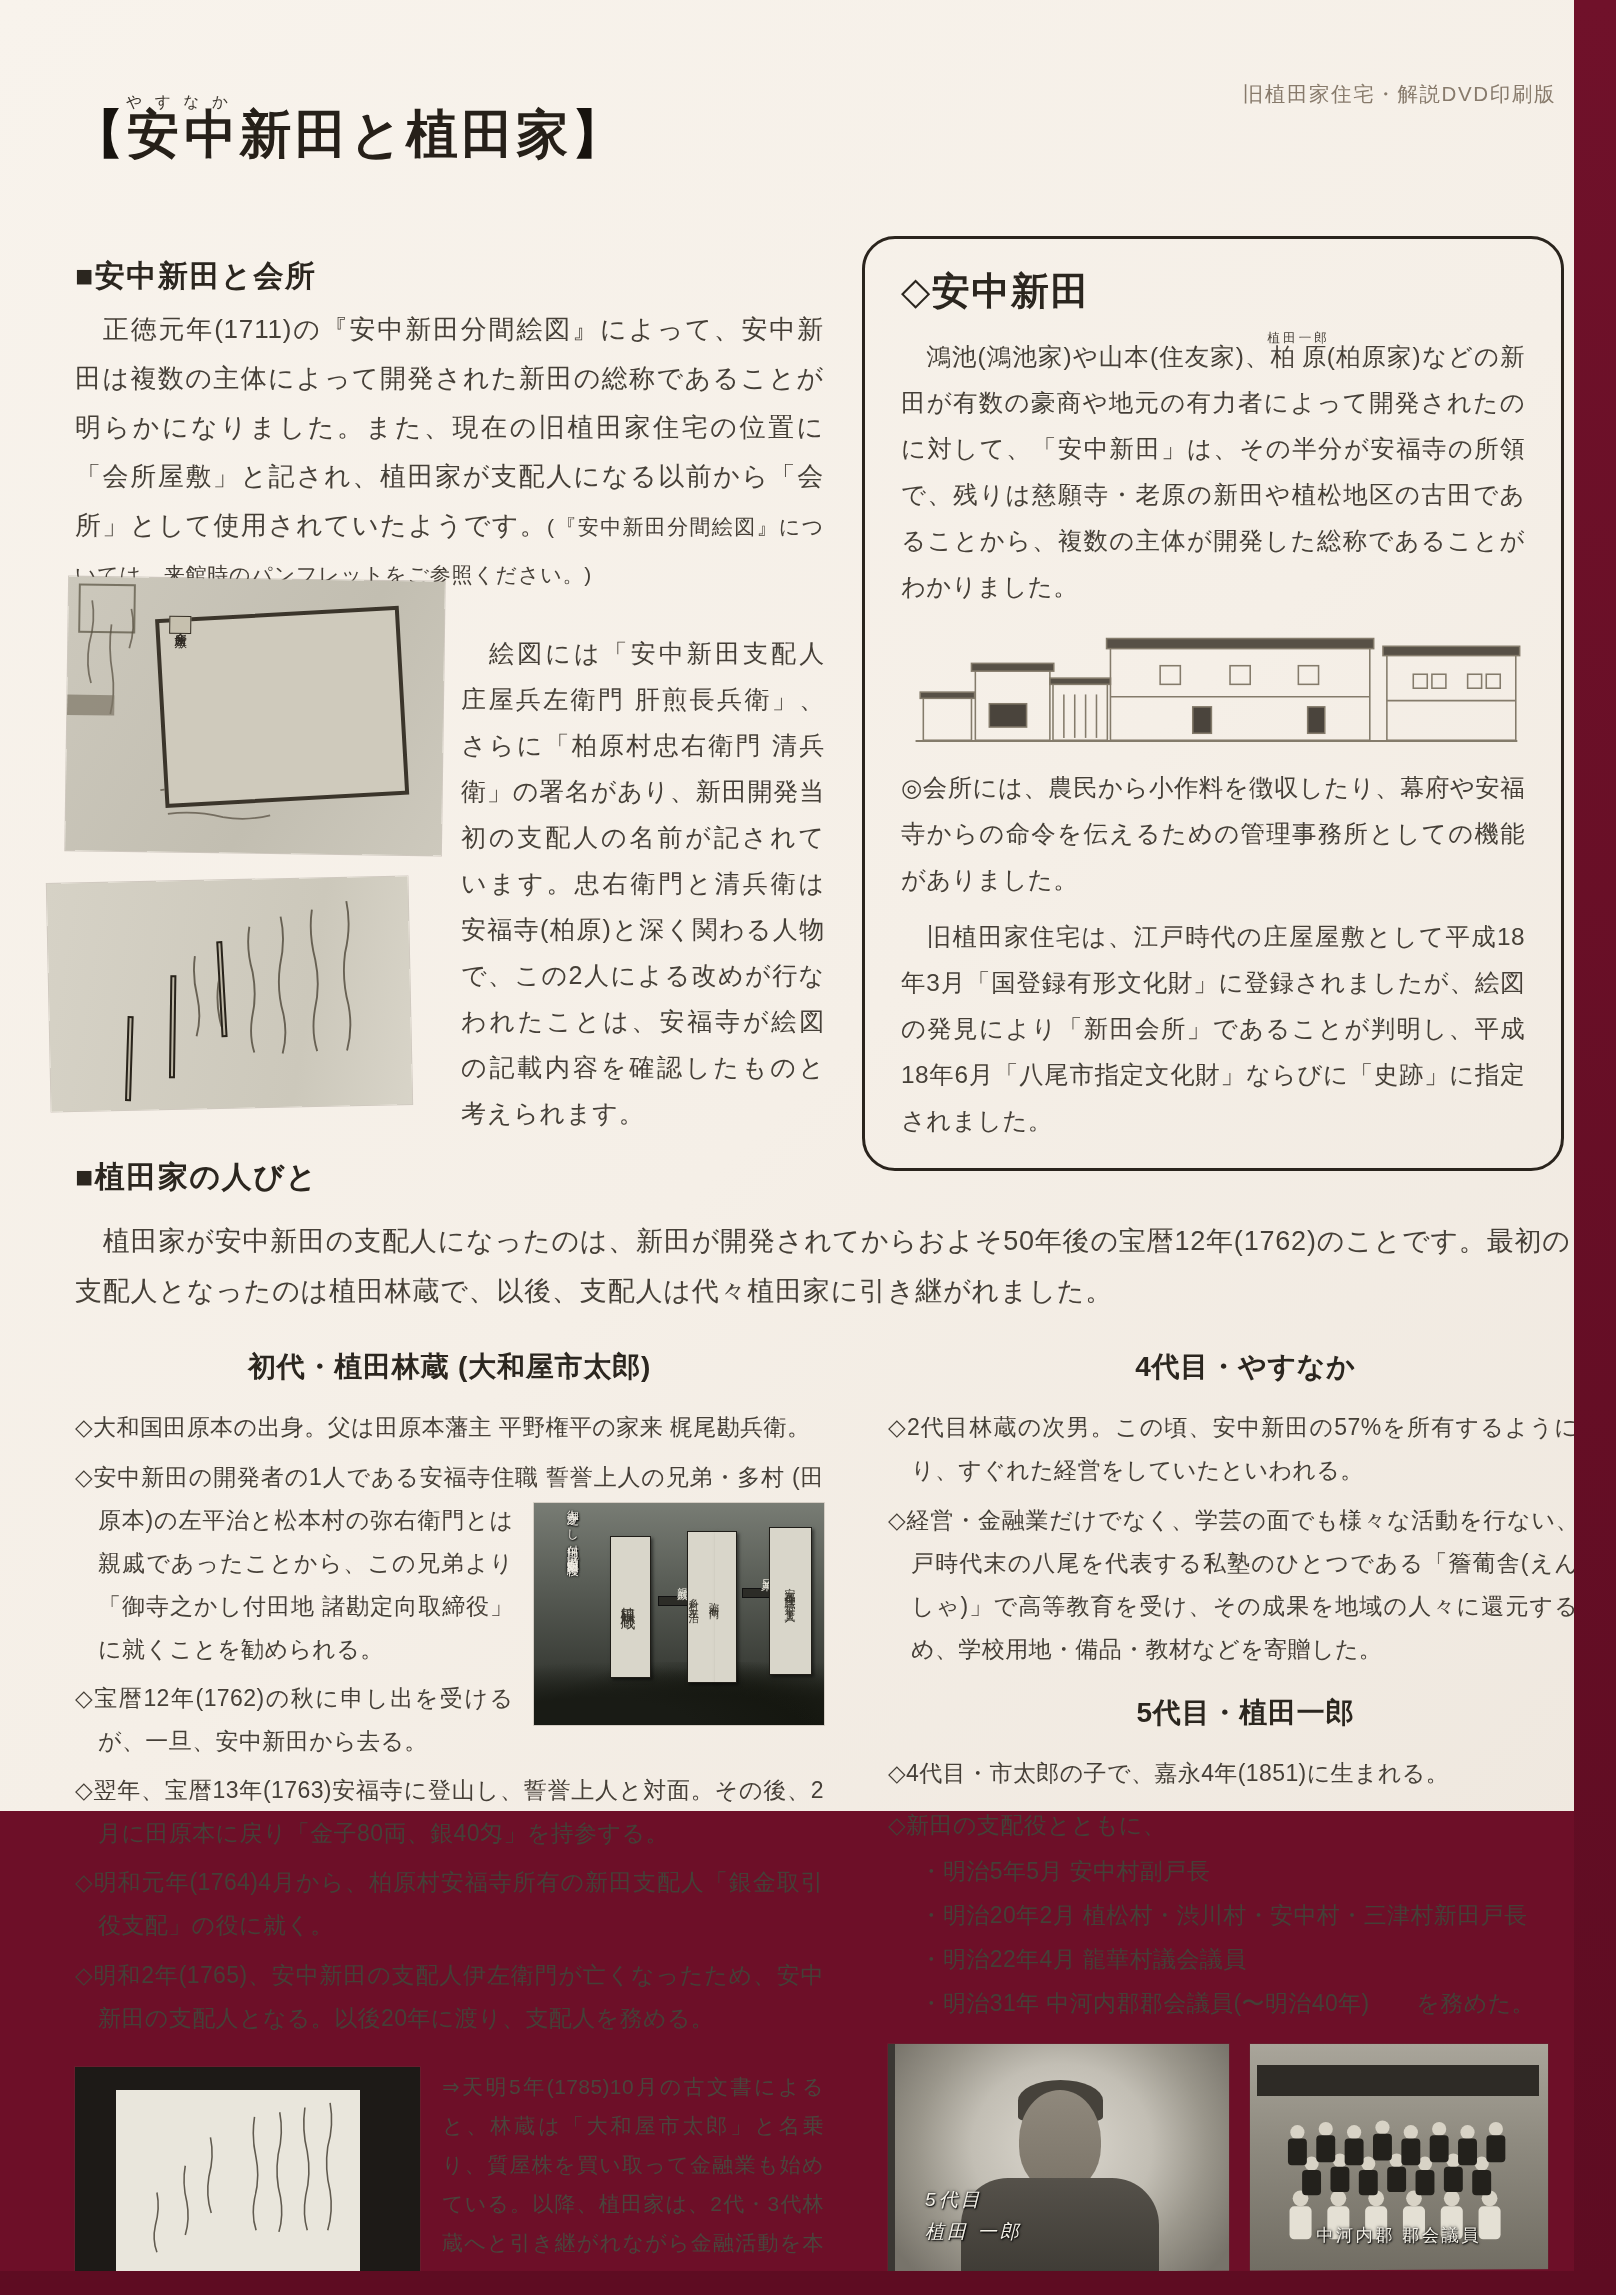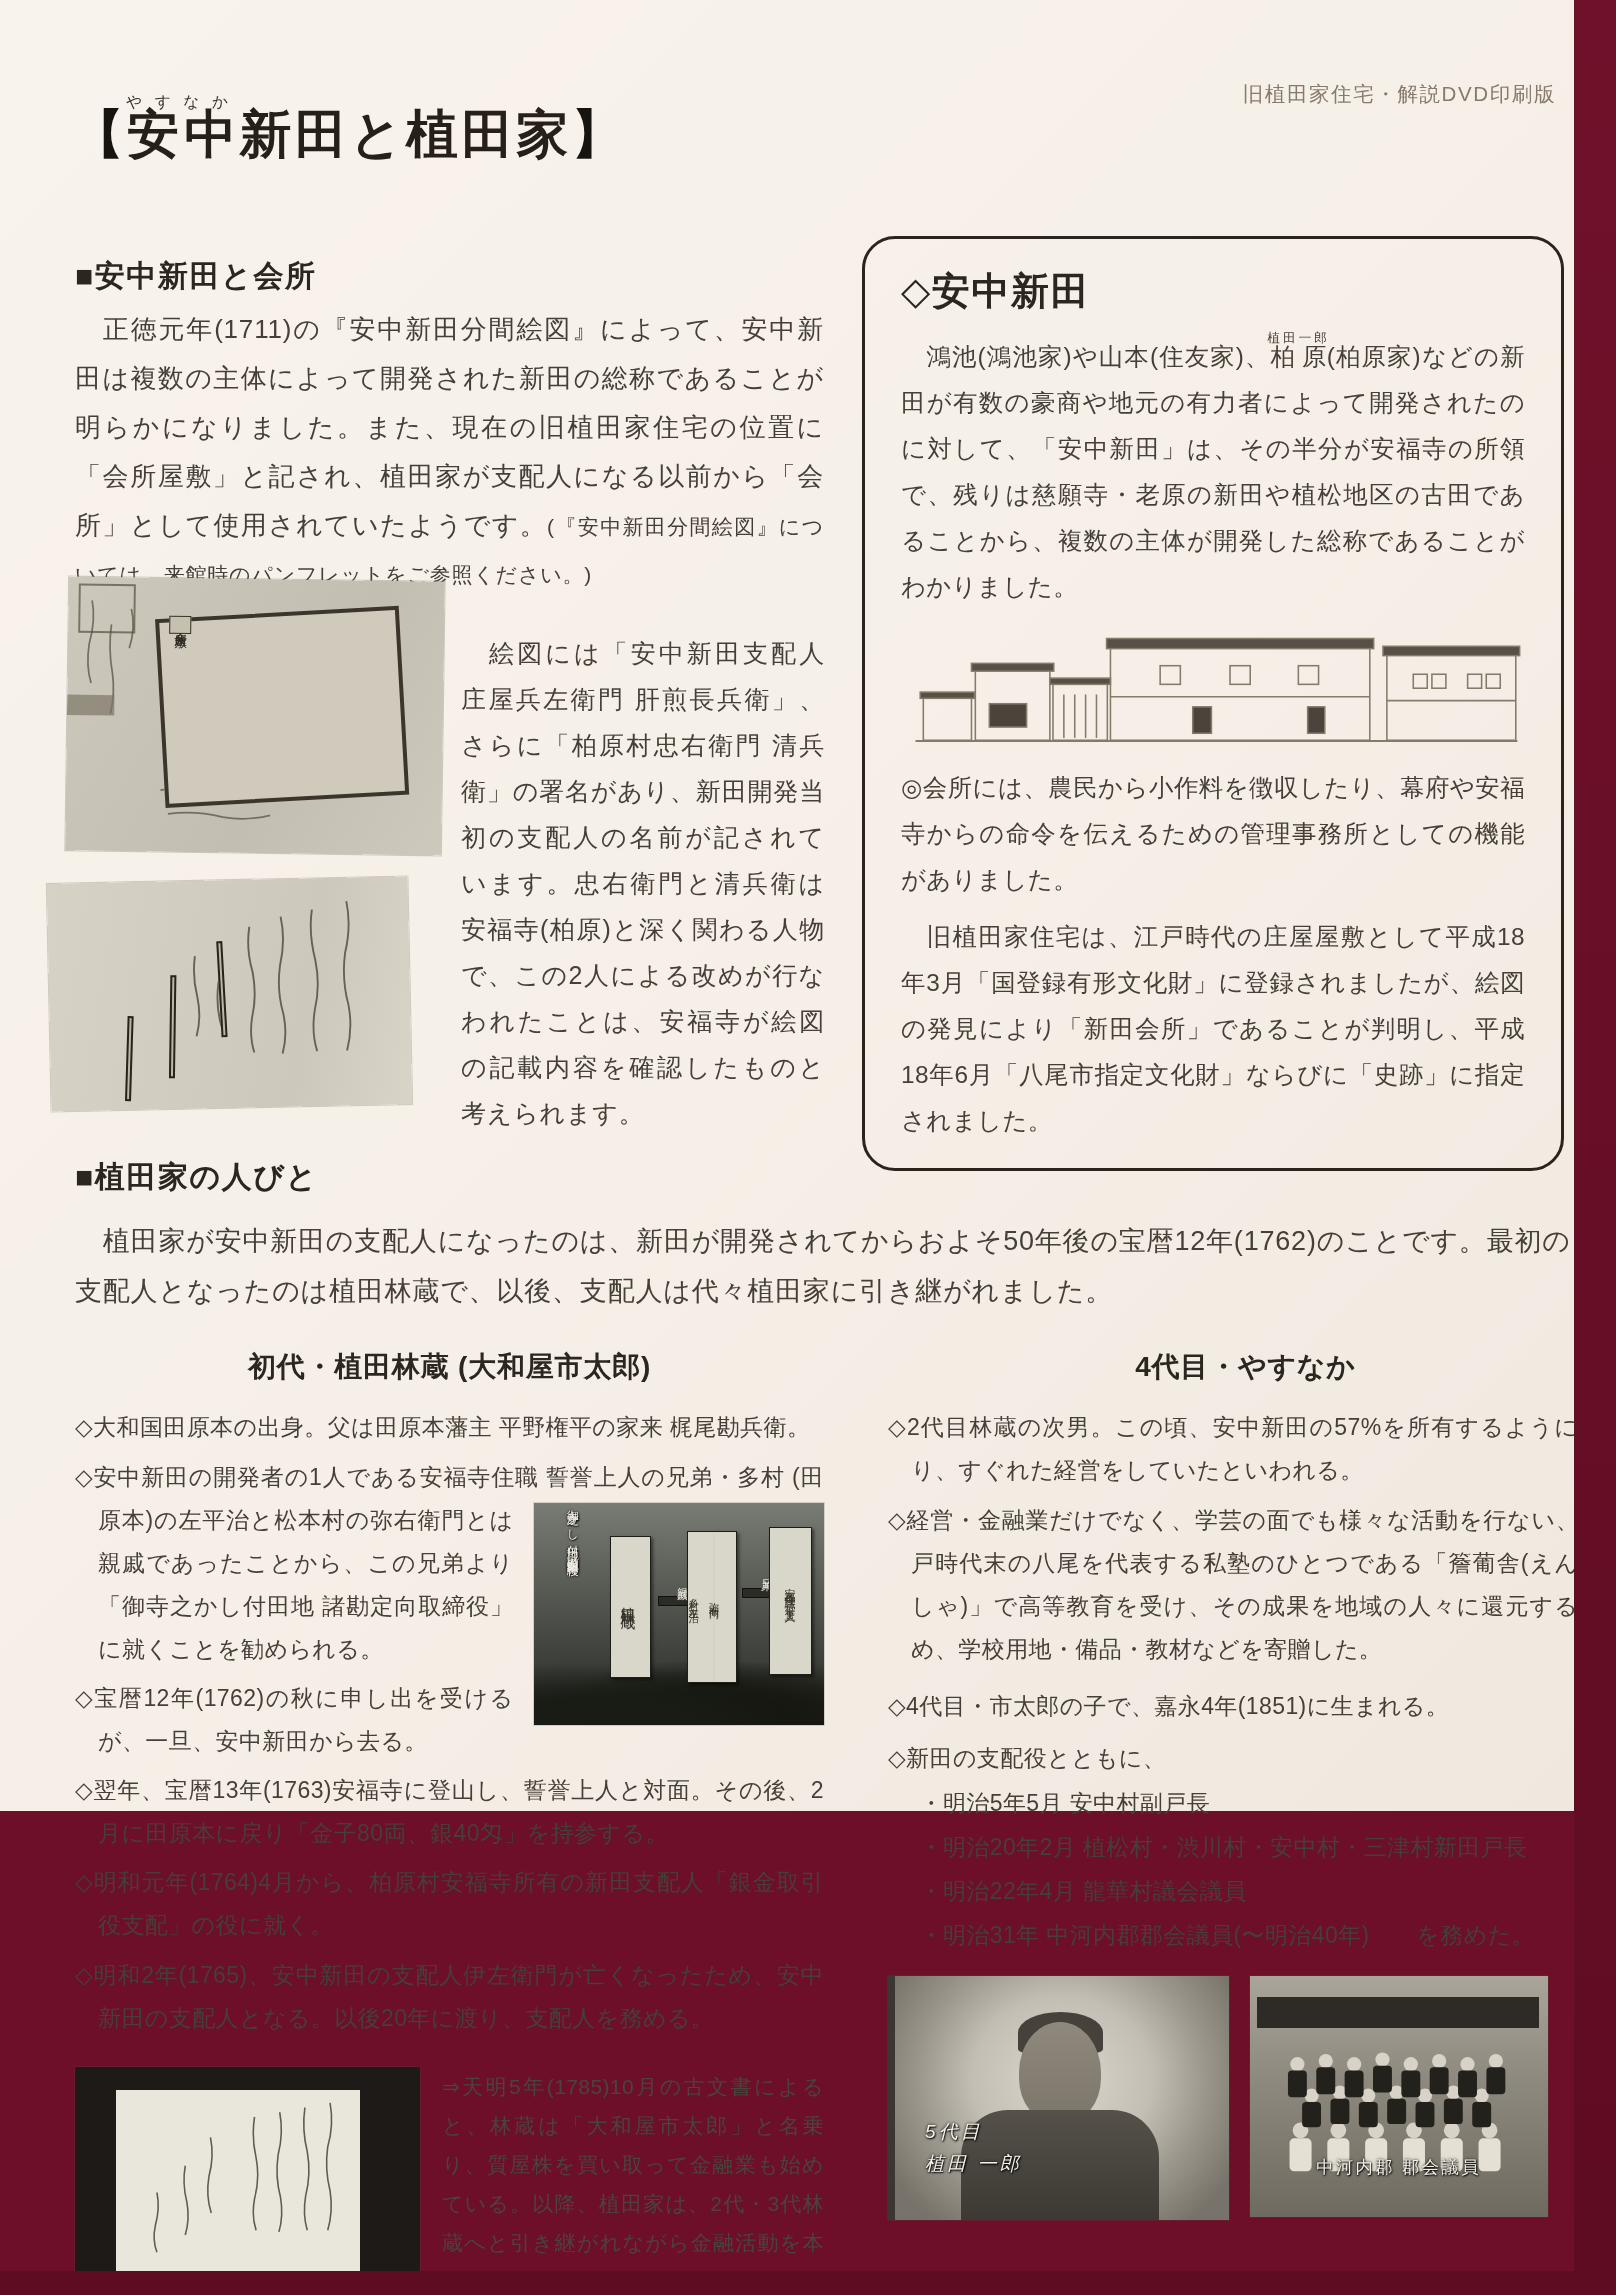--- a/index.html
+++ b/index.html
@@ -229,20 +229,24 @@
   <div class="col-right2">
     <div class="gen-heading">
       <span class="txt">4代目・やすなか</span>
       <span class="bar"></span>
     </div>
     <div class="bullets">
       <div class="bullet">◇2代目林蔵の次男。この頃、安中新田の57%を所有するようになり、すぐれた経営をしていたといわれる。</div>
       <div class="bullet">◇経営・金融業だけでなく、学芸の面でも様々な活動を行ない、江戸時代末の八尾を代表する私塾のひとつである「簷葡舎(えんほしゃ)」で高等教育を受け、その成果を地域の人々に還元するため、学校用地・備品・教材などを寄贈した。</div>
     </div>
 
+    <div class="gen-heading" style="margin-top:23.6px;">
+      <span class="txt">5代目・植田一郎</span>
+      <span class="bar"></span>
+    </div>
     <div class="bullets">
       <div class="bullet" style="margin-bottom:1.6px;">◇4代目・市太郎の子で、嘉永4年(1851)に生まれる。</div>
       <div class="bullet" style="margin-bottom:1.6px;margin-top:9px;">◇新田の支配役とともに、</div>
       <div class="sub-item">・明治5年5月 安中村副戸長</div>
       <div class="sub-item">・明治20年2月 植松村・渋川村・安中村・三津村新田戸長</div>
       <div class="sub-item">・明治22年4月 龍華村議会議員</div>
       <div class="sub-item">・明治31年 中河内郡郡会議員(〜明治40年)　　を務めた。</div>
     </div>
 
     <div class="photo-row">

